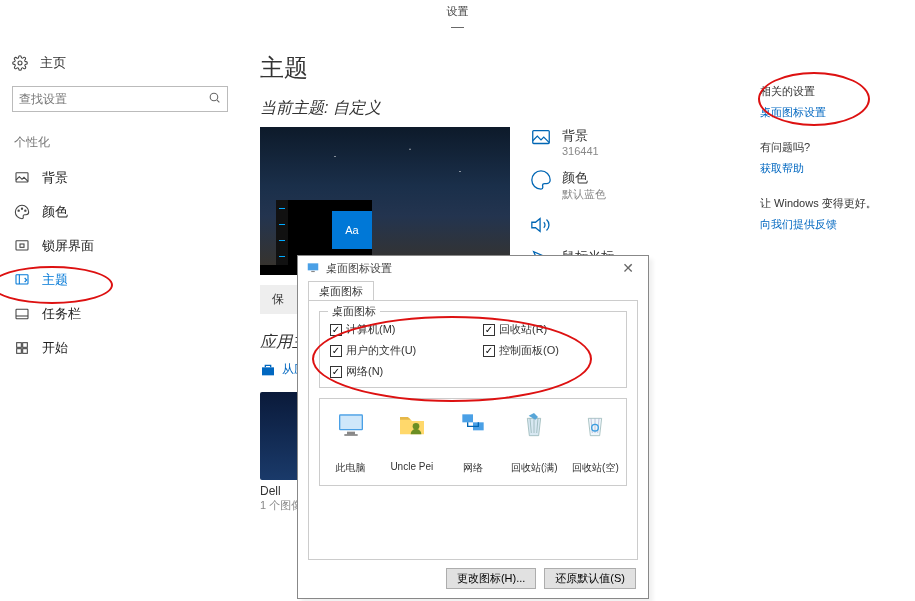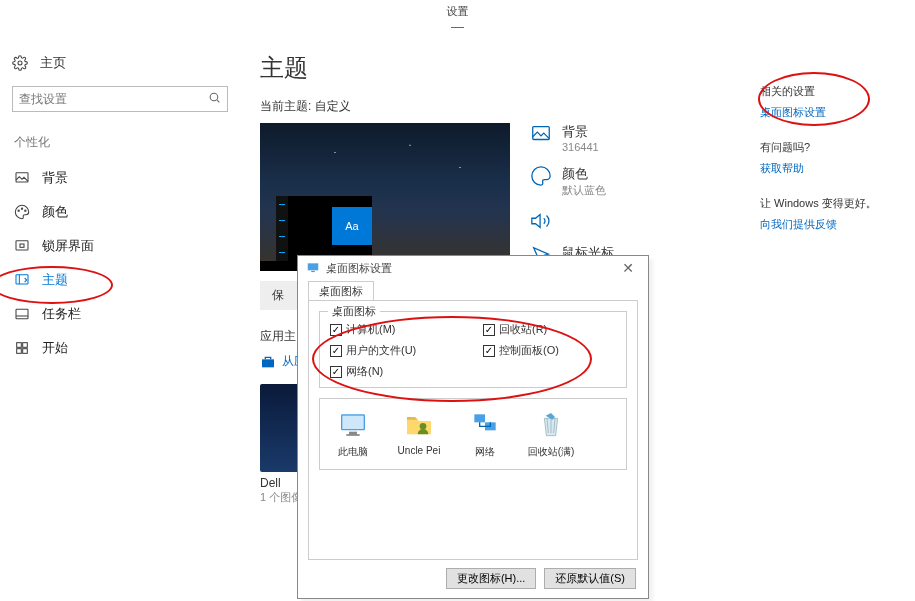--- a/index.html
+++ b/index.html
@@ -15,21 +15,21 @@
   .search-box{ margin:0 6px 18px 6px; border:1px solid #bbb; display:flex; align-items:center; padding:4px 6px;}
   .search-box input{ border:none; outline:none; flex:1; font-size:12px; background:transparent;}
   .search-box .mag{color:#666; font-size:13px;}
   .section-label{ color:#777; font-size:12px; padding:4px 8px 10px 8px;}
   .nav-item{ display:flex; align-items:center; gap:12px; padding:8px 8px; font-size:13px; color:#222; cursor:default;}
   .nav-item.active{ color:#0078d7;}
   .nav-icon{ width:16px; height:16px; display:flex; align-items:center; justify-content:center; }
   
   .main{ flex:1; padding:8px 20px 0 20px; position:relative;}
   .h1{ font-size:24px; font-weight:400; margin:6px 0 14px 0;}
-  .h2{ font-size:12px; font-weight:400; margin-bottom:8px;}
+  .h2{ font-size:16px; font-weight:400; margin-bottom:8px;font-style:italic;}
   .theme-row{ display:flex; gap:20px;}
   .preview{ width:250px; height:148px; background:linear-gradient(#0d1a2a,#1a2f4a 40%,#23344f 60%,#3a3328 100%); position:relative; overflow:hidden;}
   .preview::before{content:""; position:absolute; inset:0; background:radial-gradient(1px 1px at 30% 20%,#fff,transparent),radial-gradient(1px 1px at 60% 15%,#fff,transparent),radial-gradient(1px 1px at 80% 30%,#fff,transparent);}
   .preview .taskstrip{position:absolute; bottom:0; left:0; right:0; height:10px; background:#000;}
   .preview .startmenu{position:absolute; bottom:10px; left:16px; width:96px; height:65px; background:#000;}
   .preview .tile{position:absolute; bottom:26px; left:72px; width:40px; height:38px; background:#0078d7; color:#fff; font-size:11px; display:flex; align-items:center; justify-content:center;}
   .preview .sidebar{position:absolute; bottom:10px; left:16px; width:12px; height:65px; background:#111; display:flex; flex-direction:column; justify-content:space-around; align-items:center;}
   .preview .sidebar i{width:6px;height:1px;background:#0af;}
   .props{ display:flex; flex-direction:column; gap:12px;}
   .prop{ display:flex; align-items:flex-start; gap:10px;}
@@ -59,21 +59,21 @@
   .dlg-close{ color:#666; font-size:14px; padding:0 6px;}
   .dlg-tabs{ display:flex; padding:0 10px;}
   .dlg-tab{ border:1px solid #ccc; border-bottom:none; padding:2px 10px; font-size:11px; background:#fff; position:relative; top:1px;}
   .dlg-body{ border:1px solid #ccc; margin:0 10px 8px; padding:10px; height:260px; position:relative;}
   .fieldset{ border:1px solid #ccc; padding:10px 10px 8px; position:relative;}
   .fieldset .legend{ position:absolute; top:-8px; left:8px; background:#fff; padding:0 4px; font-size:11px;}
   .chkgrid{ display:grid; grid-template-columns:1fr 1fr; gap:6px 20px; font-size:11px;}
   .chk{ display:flex; align-items:center; gap:4px;}
   .chk .box{ width:12px; height:12px; border:1px solid #333; display:flex; align-items:center; justify-content:center; font-size:10px; color:#000;}
   .iconset{ border:1px solid #ccc; margin-top:10px; padding:10px 6px; display:flex; gap:12px; background:#fff;}
-  .ic{ display:flex; flex-direction:column; align-items:center; gap:4px; font-size:10px; width:54px; text-align:center;}
+  .ic{ display:flex; flex-direction:column; align-items:center; gap:20px; font-size:10px; width:54px; text-align:center;}
   .ic-svg{ width:32px; height:32px;}
   .dlg-buttons{ display:flex; gap:8px; justify-content:flex-end; padding:0 12px 8px;}
   .btn{ border:1px solid #adadad; background:#e1e1e1; padding:2px 10px; font-size:11px;}
 </style>
 </head>
 <body>
 
 <div class="window-chrome">
   <span>设置</span>
   <span class="spacer"></span>
@@ -322,20 +322,28 @@
         <span>网络</span>
       </div>
       <div class="ic">
         <svg class="ic-svg" viewBox="0 0 48 48">
             <path d="M14 14h20l-3 26H17z" fill="#d8e8f2" stroke="#8aa" stroke-width="1"></path>
             <path d="M18 14l2 22M24 14v22M30 14l-2 22" stroke="#8aa" stroke-width="1"></path>
             <path d="M16 10l8-4 6 6-4 4z" fill="#58a6d8"></path>
           </svg>
         <span>回收站(满)</span>
       </div>
+      <div class="ic">
+        <svg class="ic-svg" viewBox="0 0 48 48">
+            <path d="M14 14h20l-3 26H17z" fill="#eef6fb" stroke="#8aa" stroke-width="1"></path>
+            <path d="M18 14l2 22M24 14v22M30 14l-2 22" stroke="#aac" stroke-width="1"></path>
+            <circle cx="24" cy="28" r="5" fill="none" stroke="#3b9de0" stroke-width="2"></circle>
+          </svg>
+        <span>回收站(空)</span>
+      </div>
     </div>
   </div>
   <div class="dlg-buttons">
     <button class="btn">更改图标(H)...</button>
     <button class="btn">还原默认值(S)</button>
   </div>
 </div>
 
 <div class="ellipse e1"></div>
 <div class="ellipse e2"></div>

